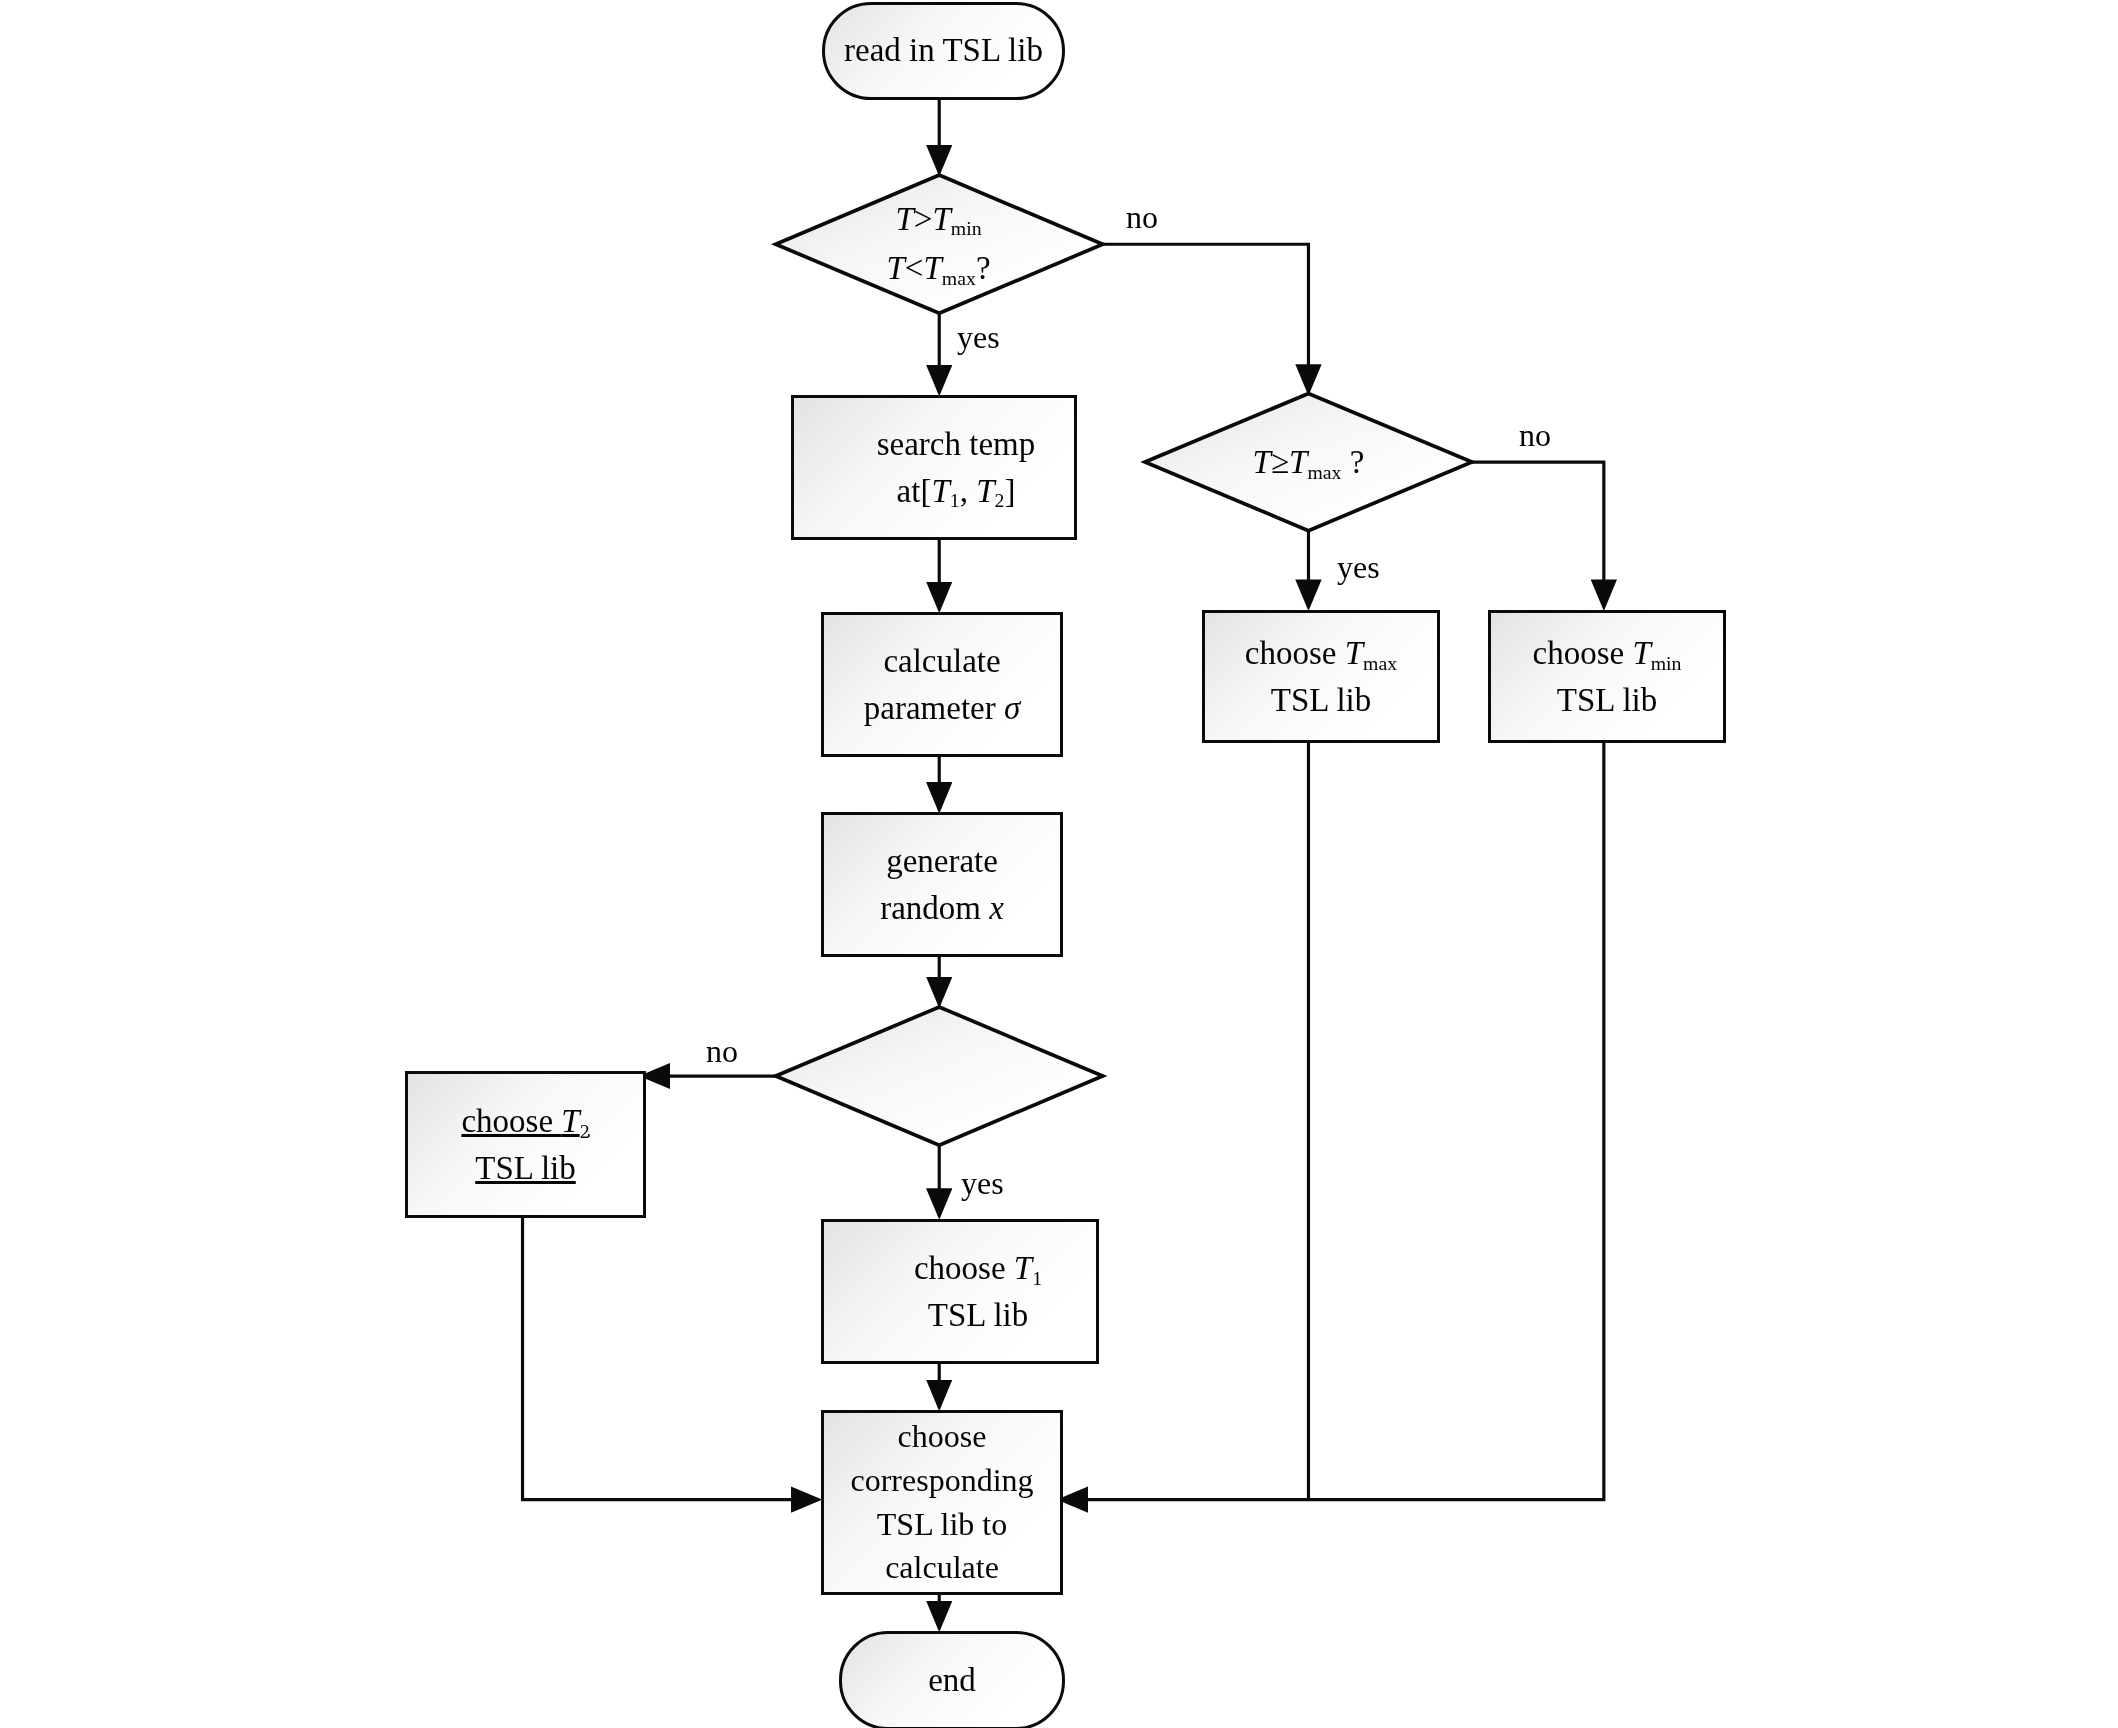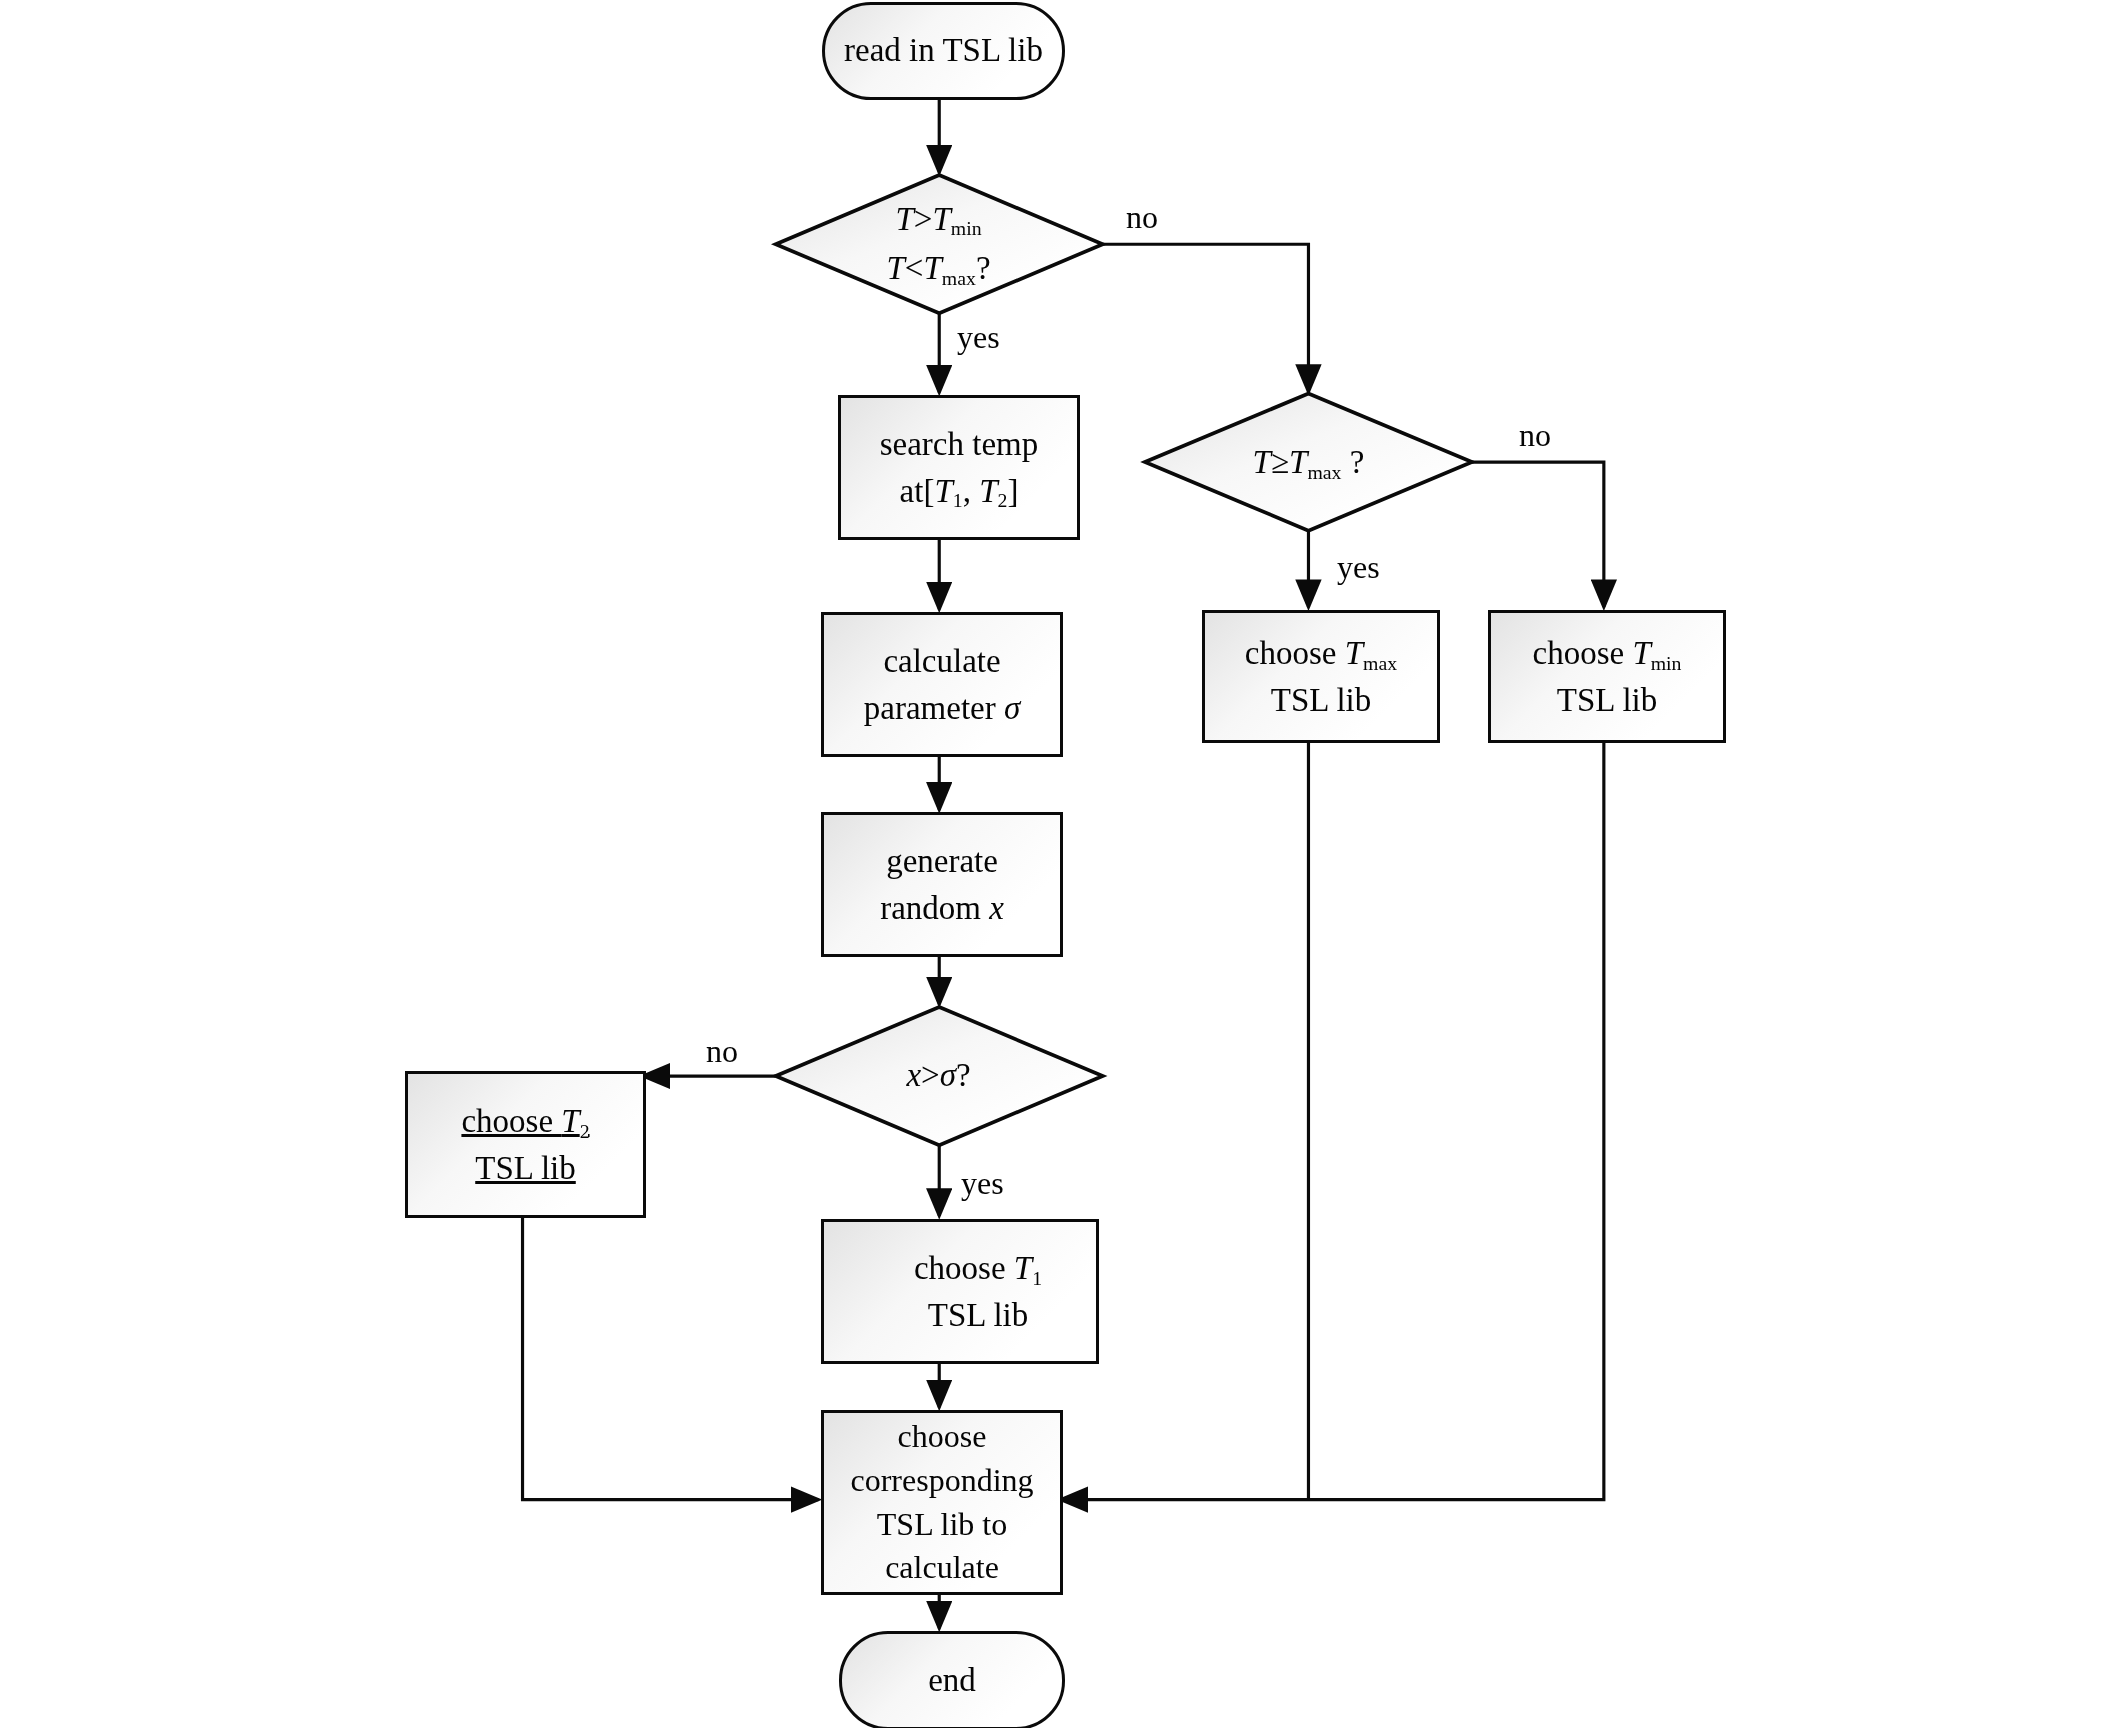--- a/index.html
+++ b/index.html
@@ -58,21 +58,21 @@
       <polygon points="1470,463 1780,332 2090,463 1780,594"></polygon>
       <polygon points="2170,876 2480,746 2790,876 2480,1006"></polygon>
       <polygon points="1470,2040 1780,1909 2090,2040 1780,2171"></polygon>
     </g>
   </svg>
 
   <div class="node shaded stadium" style="left:822px;top:1.6px;width:237px;height:92px;">
       <div class="tline"><span>read in TSL lib</span></div>
     </div>
 
-  <div class="node shaded" style="left:838px;top:395px;width:236px;height:139px;">
+  <div class="node shaded" style="left:791px;top:395px;width:236px;height:139px;padding-left:44px;">
       <div class="tline"><span>search temp</span></div>
       <div class="tline"><span>at[</span><span class="it">T</span><span class="sb">1</span><span>, </span><span class="it">T</span><span class="sb">2</span><span>]</span></div>
     </div>
 
   <div class="node shaded" style="left:821px;top:612px;width:236px;height:139px;">
       <div class="tline"><span>calculate</span></div>
       <div class="tline"><span>parameter </span><span class="it">σ</span></div>
     </div>
 
   <div class="node shaded" style="left:821px;top:812px;width:236px;height:139px;">
@@ -113,23 +113,20 @@
 
   <div class="dlabel" style="left:775px;top:175px;width:327px;height:138px;">
       <div class="tline"><span class="it">T</span><span>&gt;</span><span class="it">T</span><span class="sb">min</span></div>
       <div class="tline"><span class="it">T</span><span>&lt;</span><span class="it">T</span><span class="sb">max</span><span>?</span></div>
     </div>
 
   <div class="dlabel" style="left:1145px;top:394px;width:327px;height:137px;">
       <div class="tline"><span class="it">T</span><span>≥</span><span class="it">T</span><span class="sb">max</span><span> ?</span></div>
     </div>
 
-  <div class="dlabel" style="left:775px;top:1007px;width:327px;height:138px;">
-      <div class="tline"><span class="it">x</span><span>&gt;</span><span class="it">σ</span><span>?</span></div>
-    </div>
 
   <span class="elabel" style="left:957px;top:319px;">yes</span>
   <span class="elabel" style="left:1126px;top:199px;">no</span>
   <span class="elabel" style="left:1337px;top:549px;">yes</span>
   <span class="elabel" style="left:1519px;top:417px;">no</span>
   <span class="elabel" style="left:961px;top:1165px;">yes</span>
   <span class="elabel" style="left:706px;top:1033px;">no</span>
 
 </div>
 

